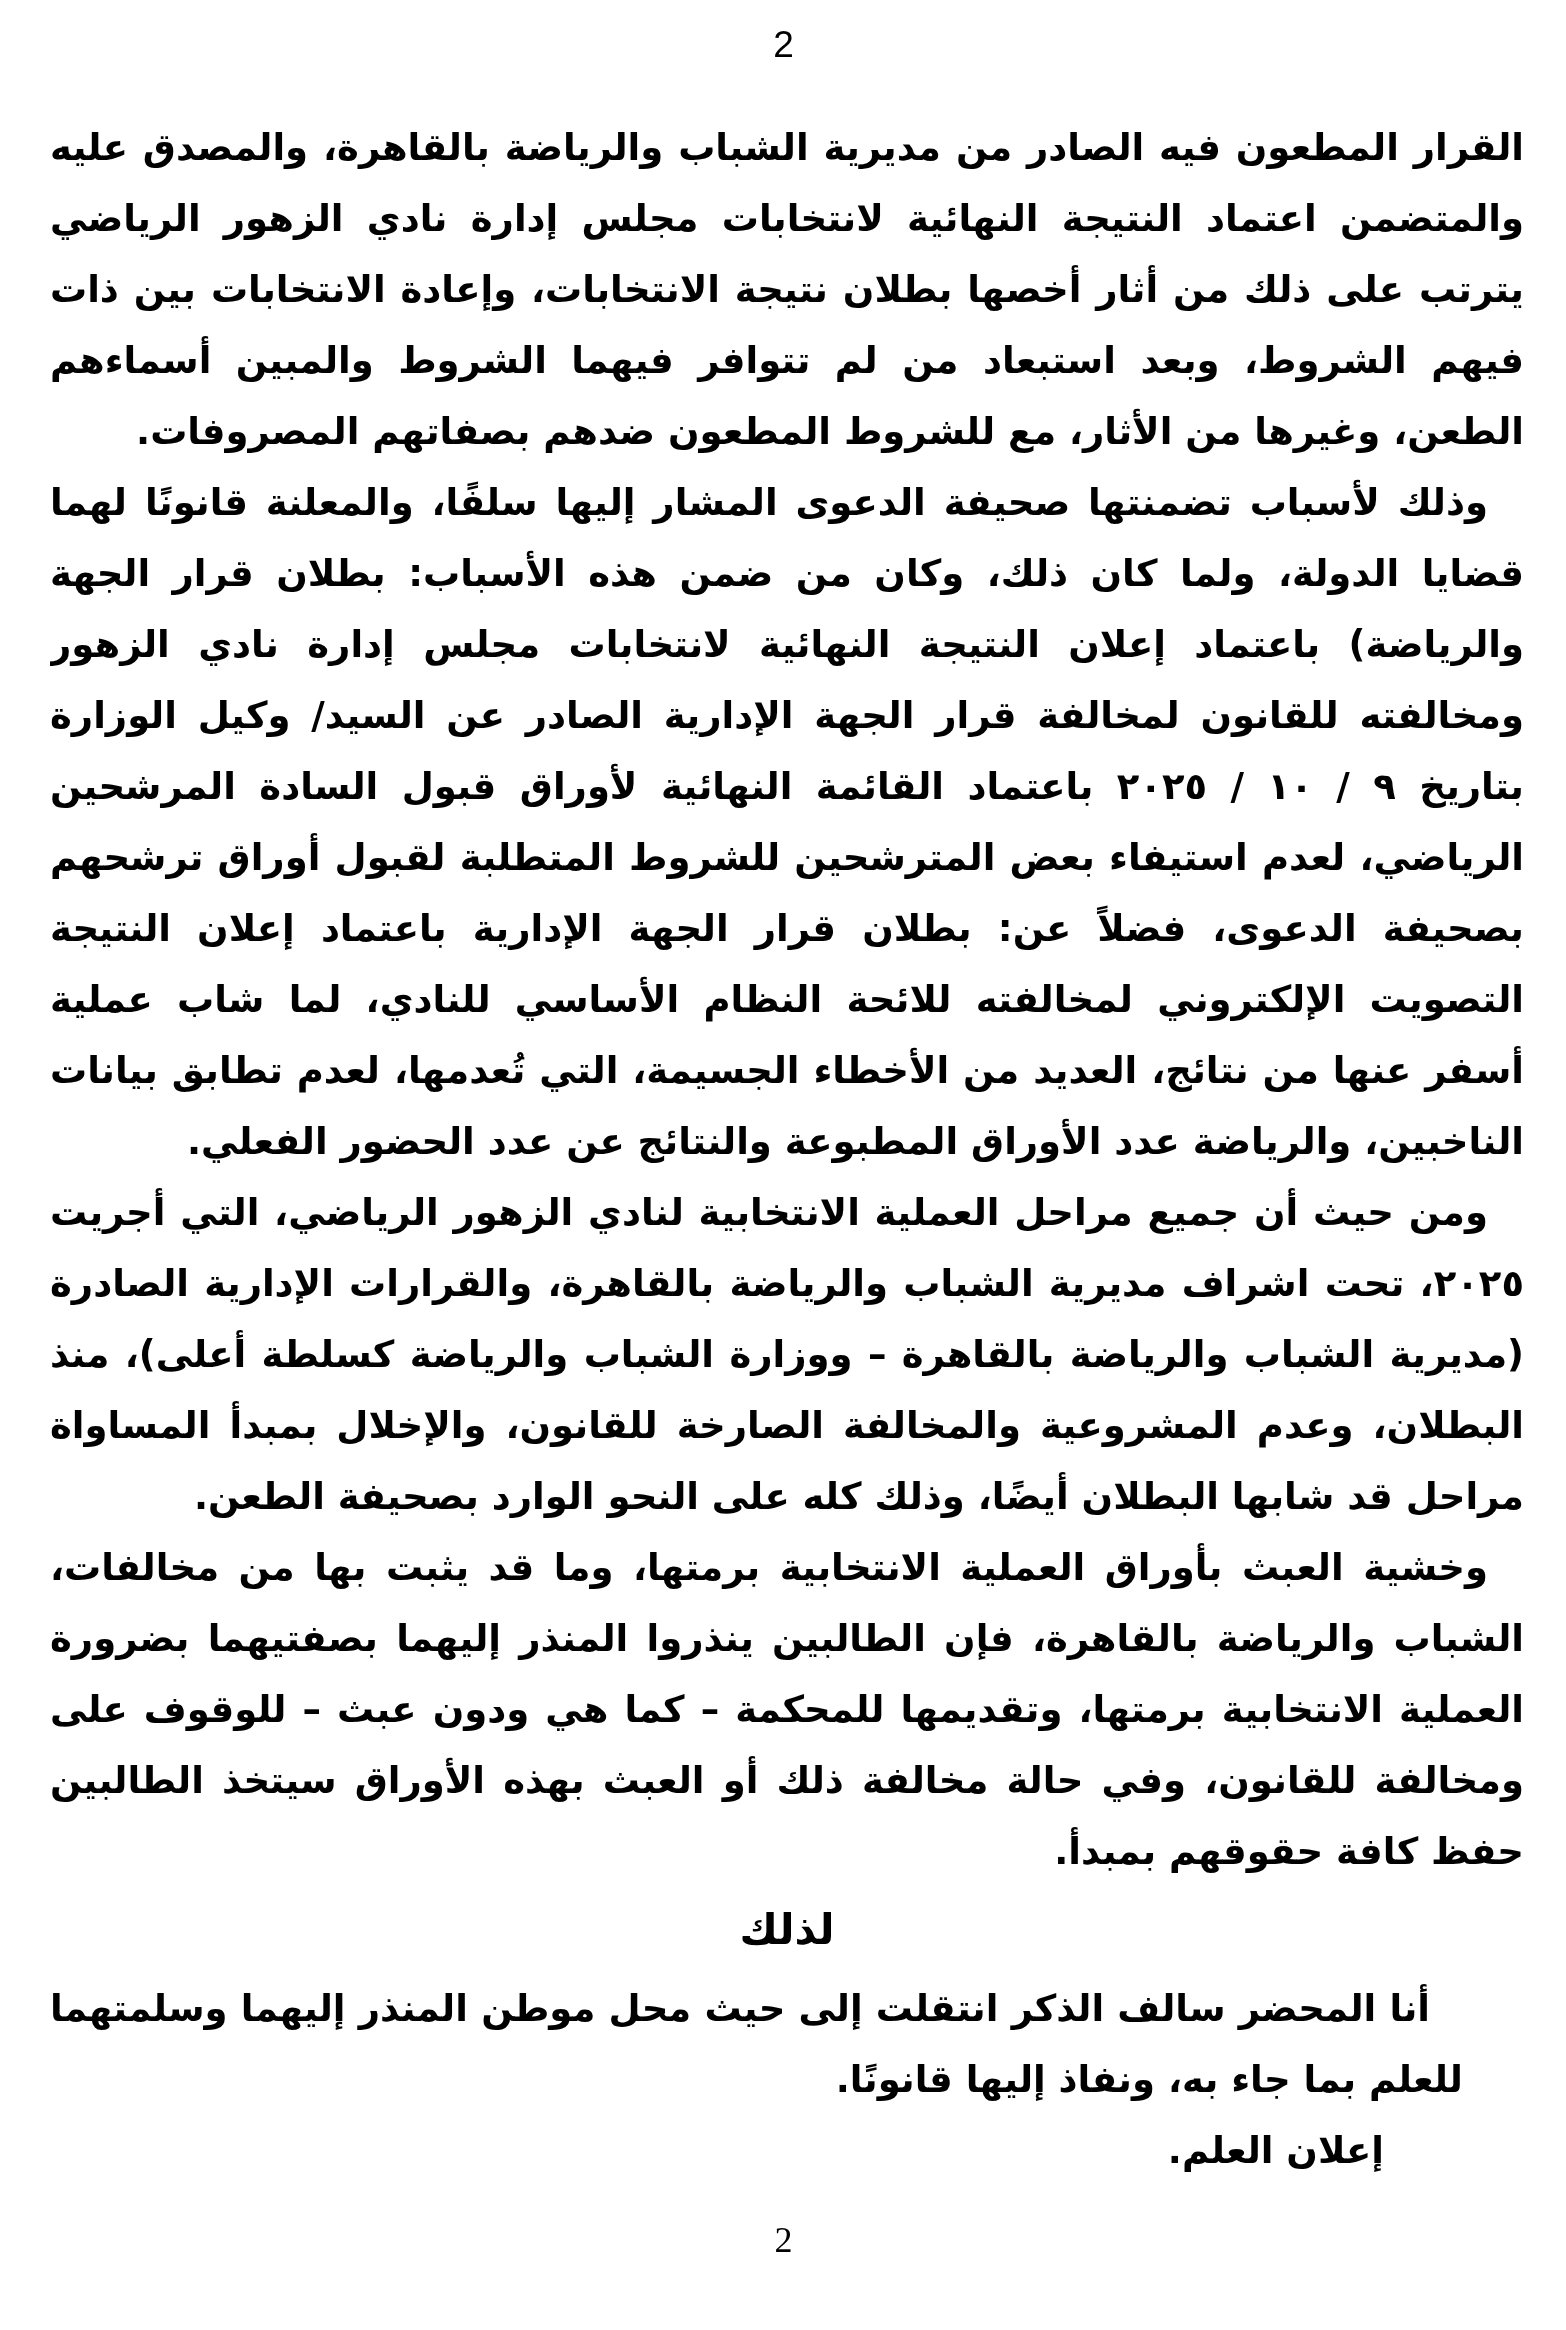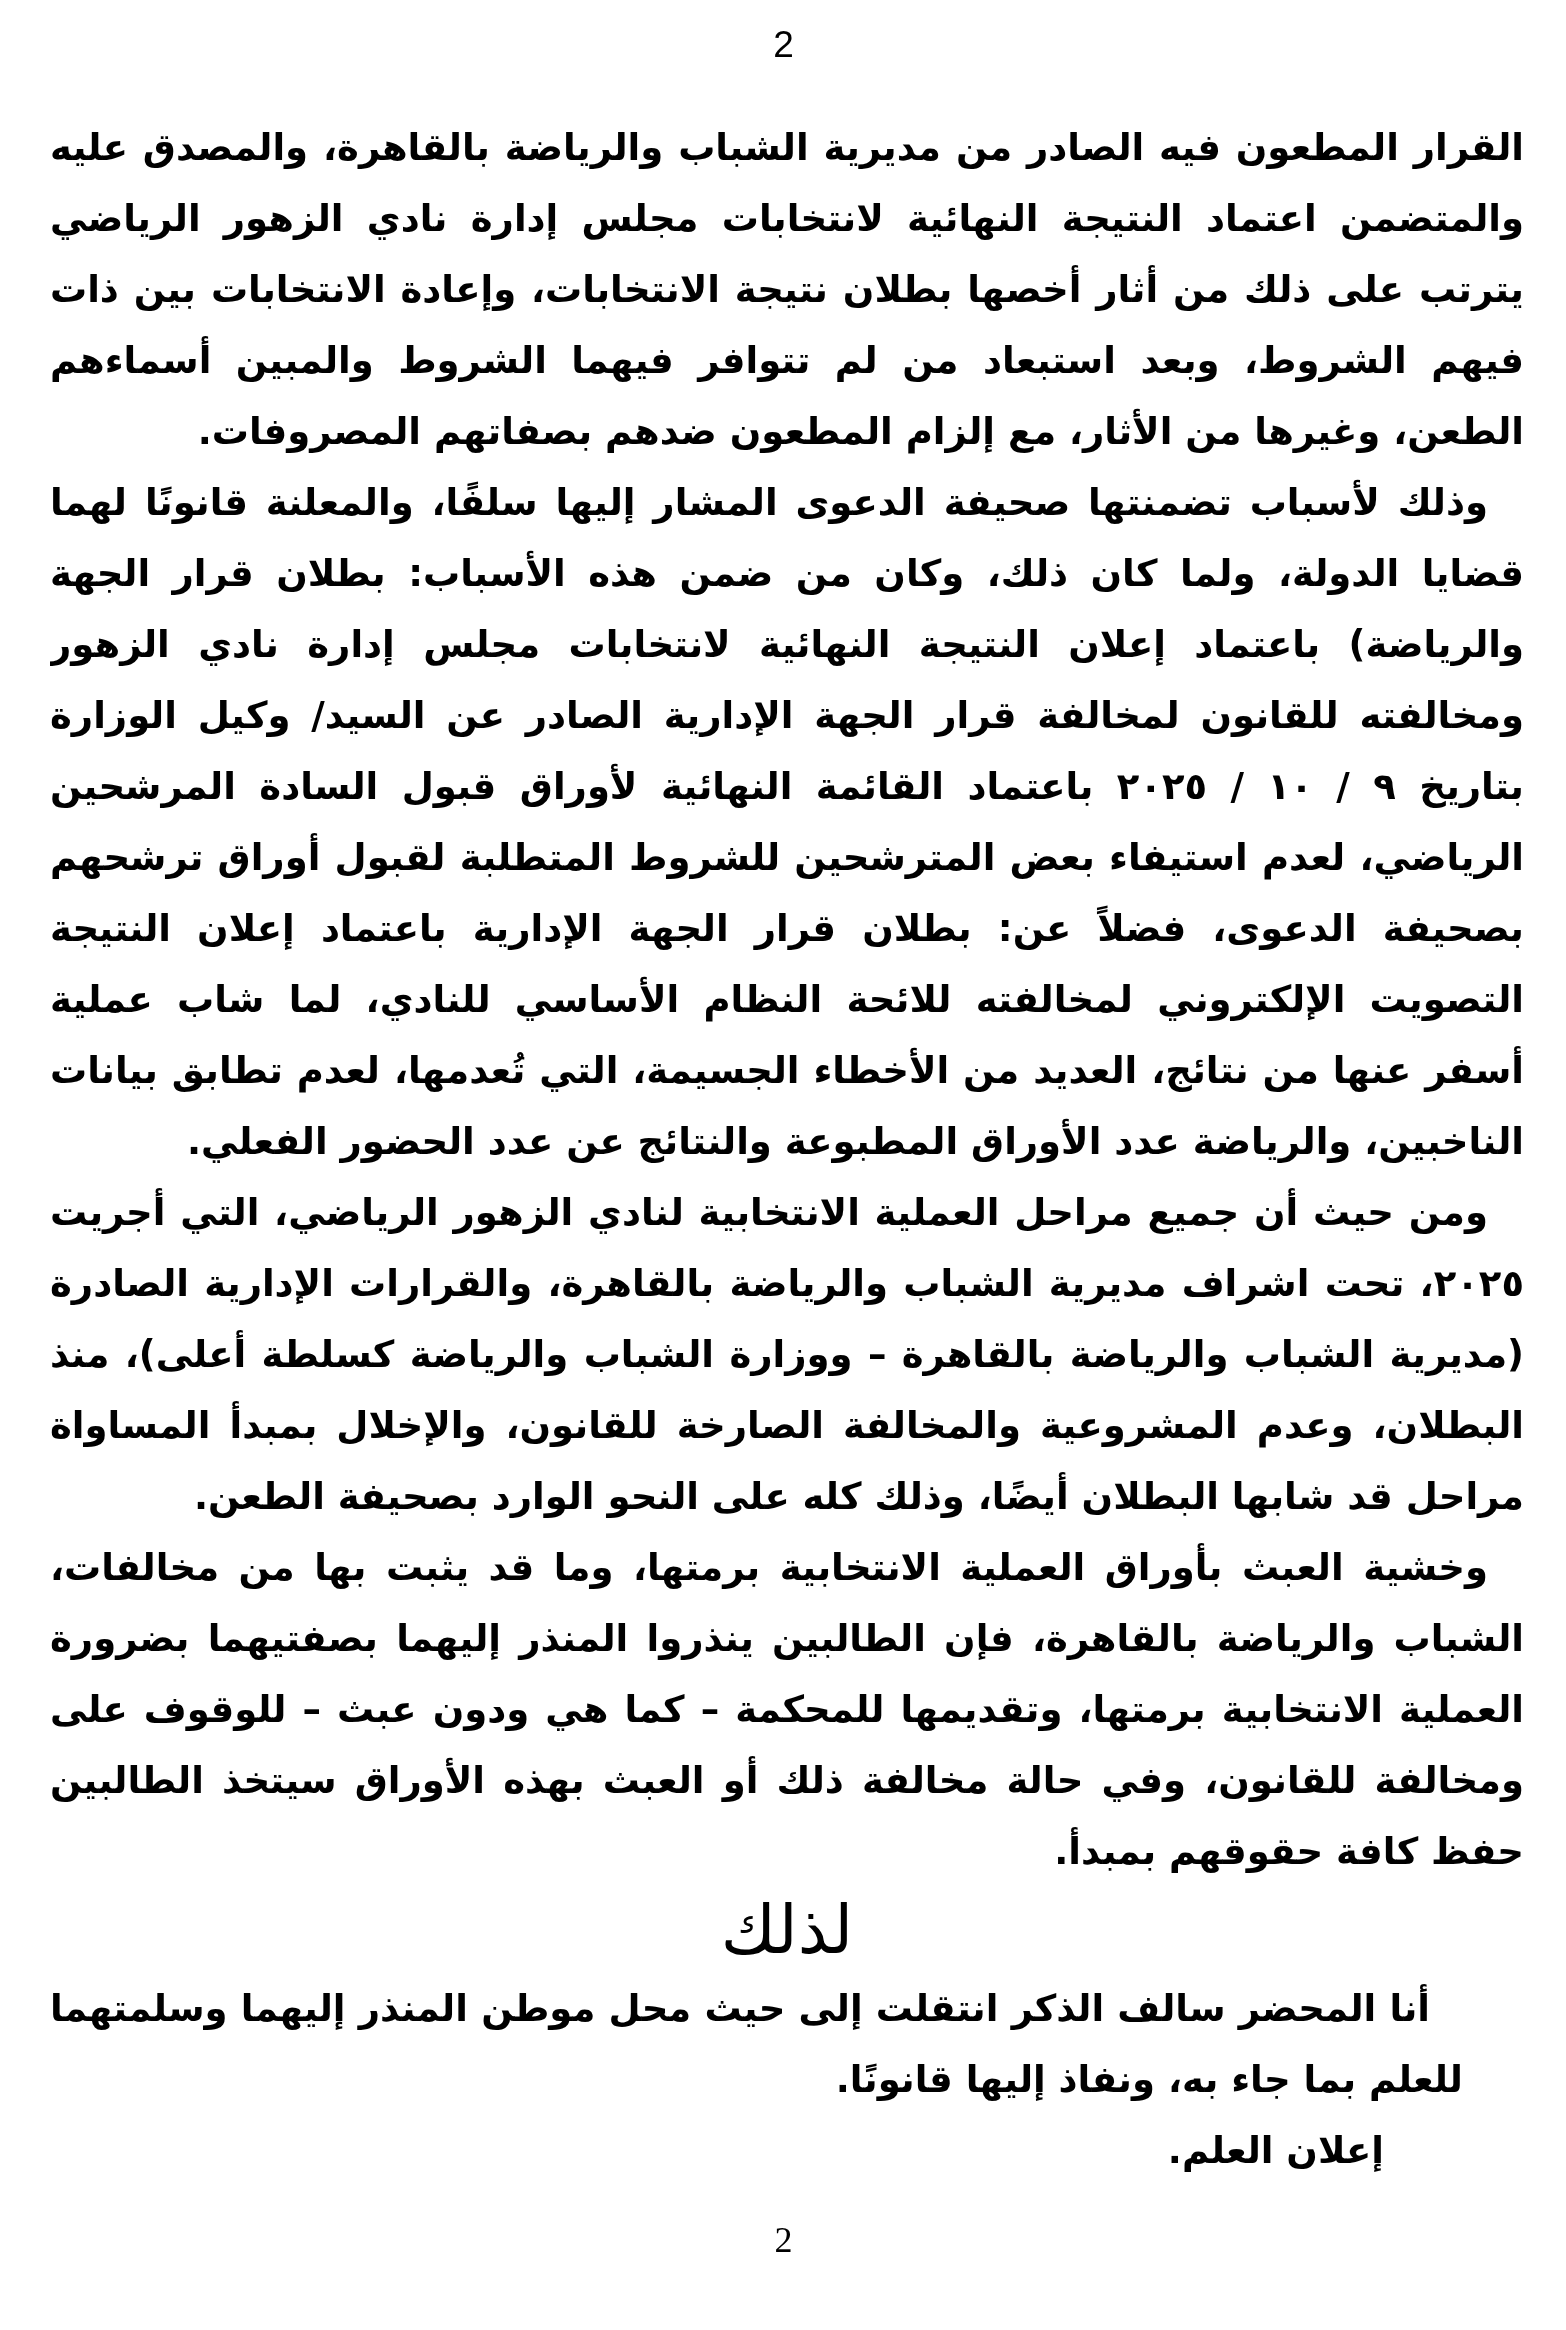--- a/index.html
+++ b/index.html
@@ -51,22 +51,22 @@
   
   .ind-sm  { padding-right: 36px;  }
   .ind-lg  { padding-right: 94px; }
   .pad-r85  { padding-right: 61px;  }
   .pad-r195 { padding-right: 140px; }
   .heading {
     height: 86px;
     line-height: 86px;
     text-align: center;
     text-align-last: center;
-    font-size: 67px;
-    font-weight: 400;
+    font-size: 42px;
+    font-weight: 700;
   }
   .pagenum-bottom {
     margin-top: 29px;
     text-align: center;
     font-family: "Liberation Serif", "DejaVu Serif", serif;
     font-size: 36px;
     line-height: 50px;
     font-weight: 400;
     color: #000;
   }
@@ -77,21 +77,21 @@
 <div class="page">
 
   <div class="pagenum-top">2</div>
 
   <div class="content">
 
     <div class="ln j">القرار المطعون فيه الصادر من مديرية الشباب والرياضة بالقاهرة، والمصدق عليه من وزارة الشباب والرياضة</div>
     <div class="ln j">والمتضمن اعتماد النتيجة النهائية لانتخابات مجلس إدارة نادي الزهور الرياضي (دورة ٢٠٢٥-٢٠٢٩)، وما</div>
     <div class="ln j">يترتب على ذلك من أثار أخصها بطلان نتيجة الانتخابات، وإعادة الانتخابات بين ذات المرشحين المستوفي</div>
     <div class="ln j">فيهم الشروط، وبعد استبعاد من لم تتوافر فيهما الشروط والمبين أسماءهم بالسبب الأول من أسباب هذا</div>
-    <div class="ln e">الطعن، وغيرها من الأثار، مع إلزام المطعون ضدهم بصفاتهم المصروفات.</div>
+    <div class="ln e">الطعن، وغيرها من الأثار، مع للشروط المطعون ضدهم بصفاتهم المصروفات.</div>
 
     <div class="ln j ind-sm">وذلك لأسباب تضمنتها صحيفة الدعوى المشار إليها سلفًا، والمعلنة قانونًا لهما بموطنهما القانوني بهيئة</div>
     <div class="ln j">قضايا الدولة، ولما كان ذلك، وكان من ضمن هذه الأسباب: بطلان قرار الجهة الإدارية (مديرية الشباب</div>
     <div class="ln j">والرياضة) باعتماد إعلان النتيجة النهائية لانتخابات مجلس إدارة نادي الزهور الرياضي (دورة ٢٠٢٥-٢٠٢٩)</div>
     <div class="ln j">ومخالفته للقانون لمخالفة قرار الجهة الإدارية الصادر عن السيد/ وكيل الوزارة مدير مديرية الشباب والرياضة،</div>
     <div class="ln j">بتاريخ ٩ / ١٠ / ٢٠٢٥ باعتماد القائمة النهائية لأوراق قبول السادة المرشحين لمجلس إدارة نادي الزهور</div>
     <div class="ln j">الرياضي، لعدم استيفاء بعض المترشحين للشروط المتطلبة لقبول أوراق ترشحهم على النحو الوارد تفصيلاً</div>
     <div class="ln j">بصحيفة الدعوى، فضلاً عن: بطلان قرار الجهة الإدارية باعتماد إعلان النتيجة النهائية للانتخابات لبطلان</div>
     <div class="ln j">التصويت الإلكتروني لمخالفته للائحة النظام الأساسي للنادي، لما شاب عملية التصويت الإلكتروني، وما</div>
     <div class="ln j">أسفر عنها من نتائج، العديد من الأخطاء الجسيمة، التي تُعدمها، لعدم تطابق بيانات المصوتين مع كشوف</div>

